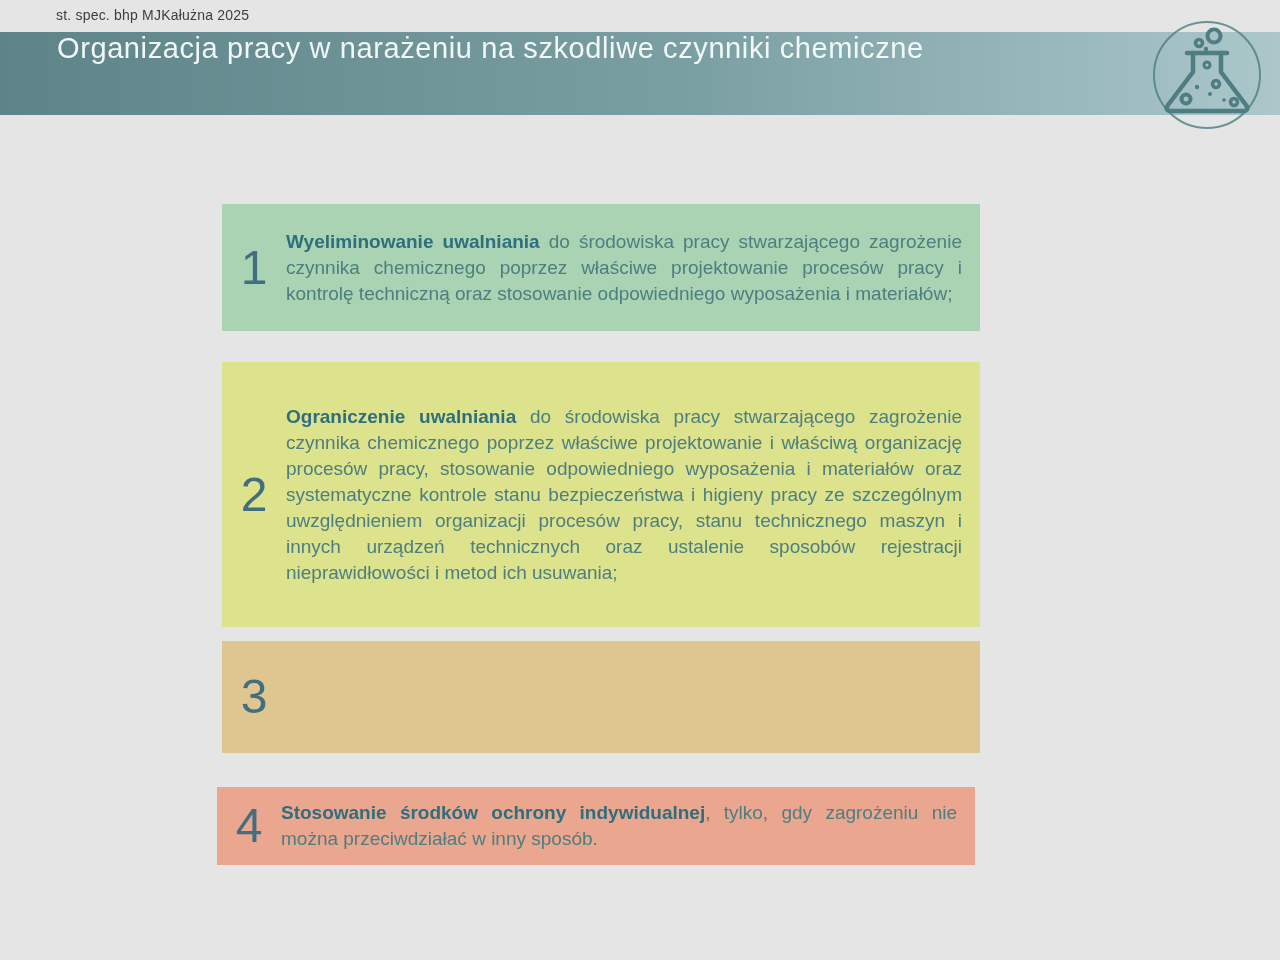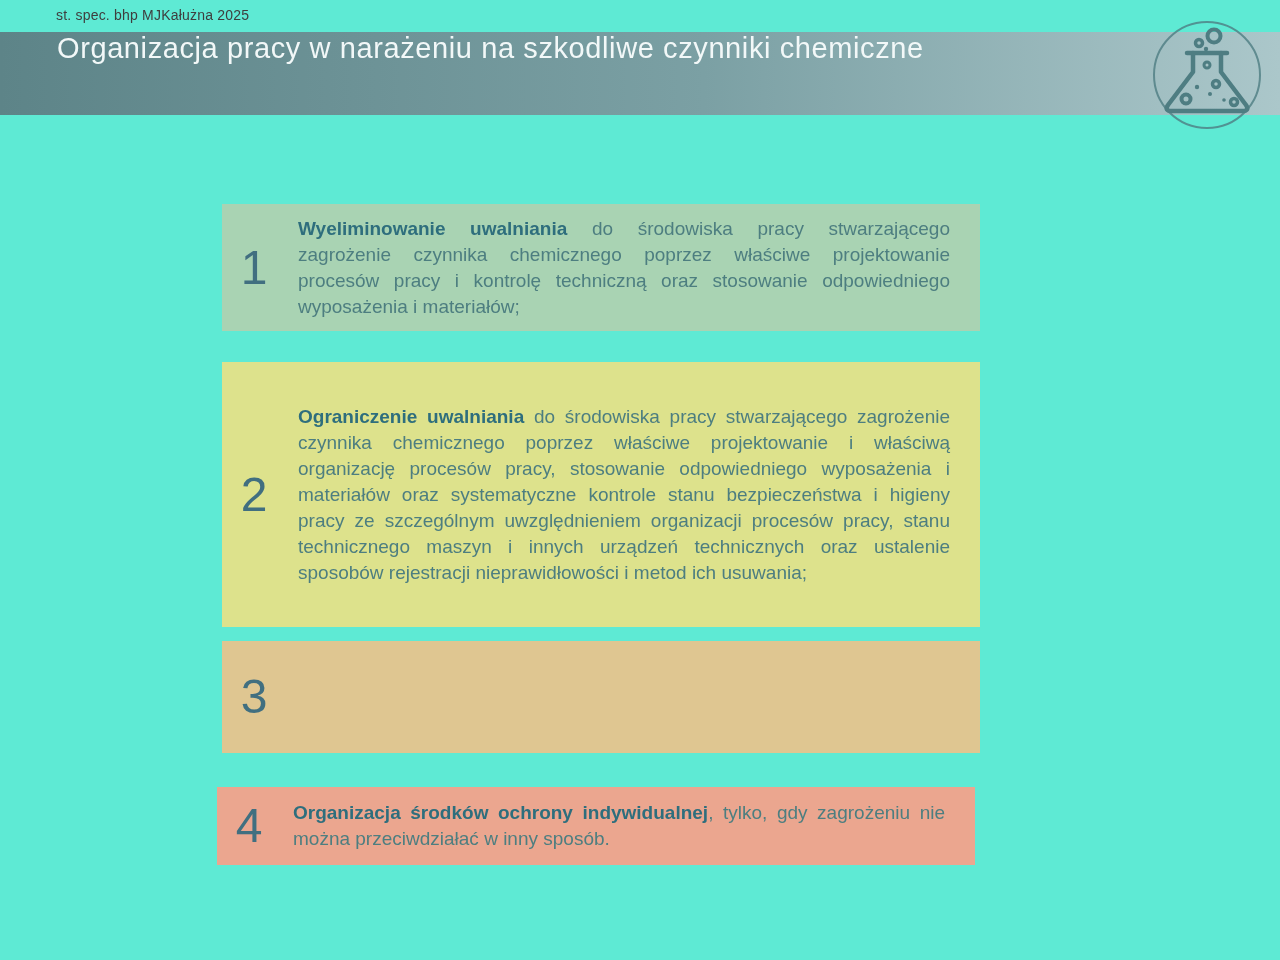--- a/index.html
+++ b/index.html
@@ -1,20 +1,20 @@
 <!DOCTYPE html>
 <html lang="pl"><head>
 <meta charset="utf-8">
 <style>
   html, body { margin: 0; padding: 0; background: #ffffff; }
   .slide {
     position: relative;
     width: 1280px;
     height: 960px;
-    background: #5eead4;
+    background: #e5e5e5;
     font-family: "Liberation Sans", sans-serif;
     overflow: hidden;
   }
   .credit {
     position: absolute;
     left: 56px;
     top: 7px;
     font-size: 14px;
     color: #3e3e3e;
     letter-spacing: 0.2px;
@@ -61,21 +61,21 @@
     width: 64px;
     flex: 0 0 64px;
     text-align: center;
     font-size: 48px;
     font-weight: 300;
     color: #416f80;
     line-height: 1;
   }
   .step-text {
     flex: 1;
-    margin: 12px;
+    margin: 0;
     padding-right: 18px;
     text-align: justify;
     font-size: 19px;
     line-height: 26px;
     color: #4d7e80;
   }
   .step-text strong {
     font-weight: 700;
     color: #2e6e7d;
   }
@@ -125,16 +125,16 @@
     <div class="step-number">2</div>
     <p class="step-text"><strong>Ograniczenie uwalniania</strong><span> do środowiska pracy stwarzającego zagrożenie czynnika chemicznego poprzez właściwe projektowanie i właściwą organizację procesów pracy, stosowanie odpowiedniego wyposażenia i materiałów oraz systematyczne kontrole stanu bezpieczeństwa i higieny pracy ze szczególnym uwzględnieniem organizacji procesów pracy, stanu technicznego maszyn i innych urządzeń technicznych oraz ustalenie sposobów rejestracji nieprawidłowości i metod ich usuwania;</span></p>
   </section>
 
   <section class="box box-3" style="background-color: rgb(223, 198, 145);">
     <div class="step-number">3</div>
   </section>
 
   <section class="box box-4" style="background-color: rgb(235, 166, 143);">
     <div class="step-number">4</div>
-    <p class="step-text"><strong>Organizacja środków ochrony indywidualnej</strong><span>, tylko, gdy zagrożeniu nie można przeciwdziałać w inny sposób.</span></p>
+    <p class="step-text"><strong>Stosowanie środków ochrony indywidualnej</strong><span>, tylko, gdy zagrożeniu nie można przeciwdziałać w inny sposób.</span></p>
   </section>
 
 </div>
 
 </body></html>

